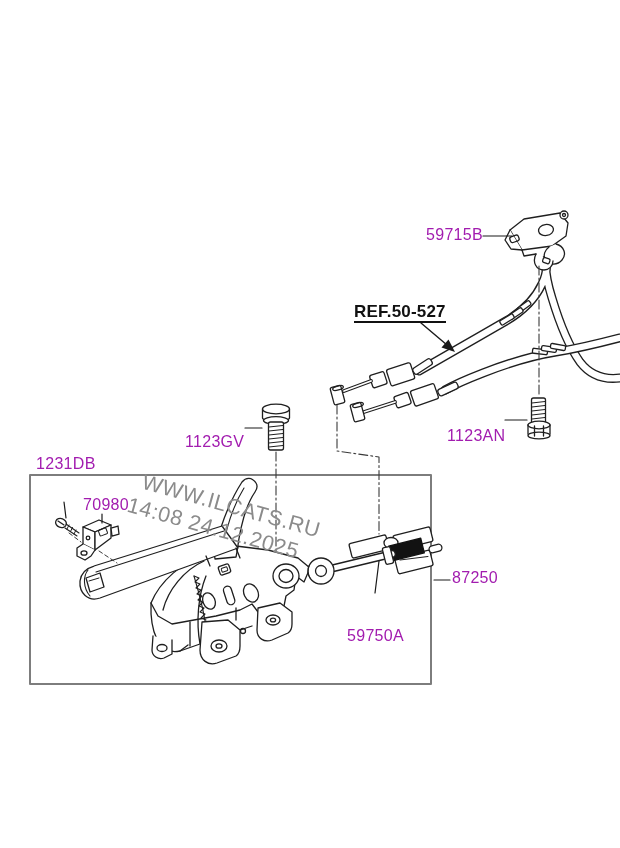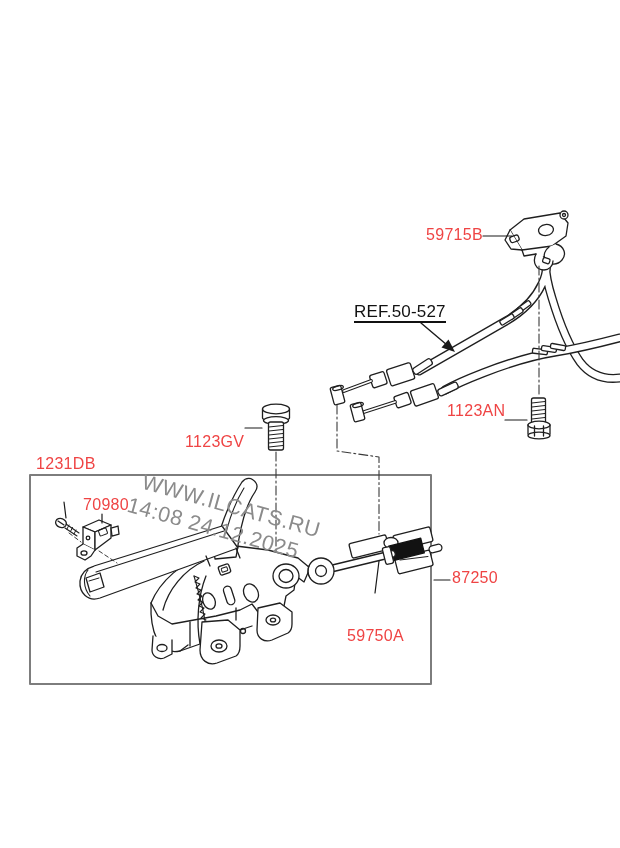--- a/index.html
+++ b/index.html
@@ -6,31 +6,31 @@
   .stage{
     position:relative;
     width:620px;height:848px;
     background:#ffffff;
     font-family:"Liberation Sans", sans-serif;
     overflow:hidden;
   }
   .stage svg{position:absolute;left:0;top:0;}
   .part-label{
     position:absolute;
-    color:#ef4444;
+    color:#a21caf;
     font-size:16px;
     letter-spacing:0.3px;
     white-space:nowrap;
     line-height:1;
   }
   .ref-label{
     position:absolute;
     color:#111111;
     font-size:17px;
-    font-weight:normal;
+    font-weight:bold;
     letter-spacing:0.2px;
     white-space:nowrap;
     border-bottom:2px solid #111111;
     padding-bottom:1px;
     line-height:1;
   }
   .watermark{
     position:absolute;
     left:146px;top:469px;
     transform:rotate(15.5deg);
@@ -237,21 +237,21 @@
     <div class="wm1">WWW.ILCATS.RU</div>
     <div class="wm2">14:08 24.12.2025</div>
   </div>
 
   <div class="part-label" style="left:426px;top:227px">59715B</div>
 
   <div class="ref-label" style="left:354px;top:303px">REF.50-527</div>
 
   <div class="part-label" style="left:185px;top:434px">1123GV</div>
 
-  <div class="part-label" style="left:447px;top:403px">1123AN</div>
+  <div class="part-label" style="left:447px;top:428px">1123AN</div>
 
   <div class="part-label" style="left:36px;top:456px">1231DB</div>
 
   <div class="part-label" style="left:83px;top:497px">70980</div>
 
   <div class="part-label" style="left:347px;top:628px">59750A</div>
 
   <div class="part-label" style="left:452px;top:570px">87250</div>
 
 </div>

